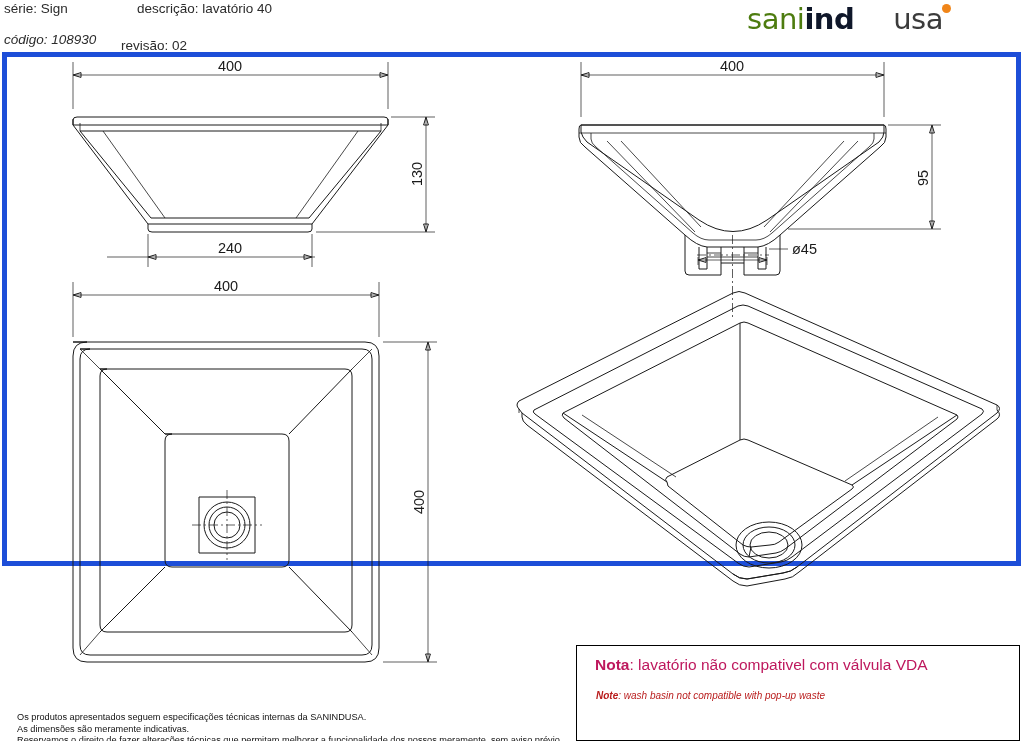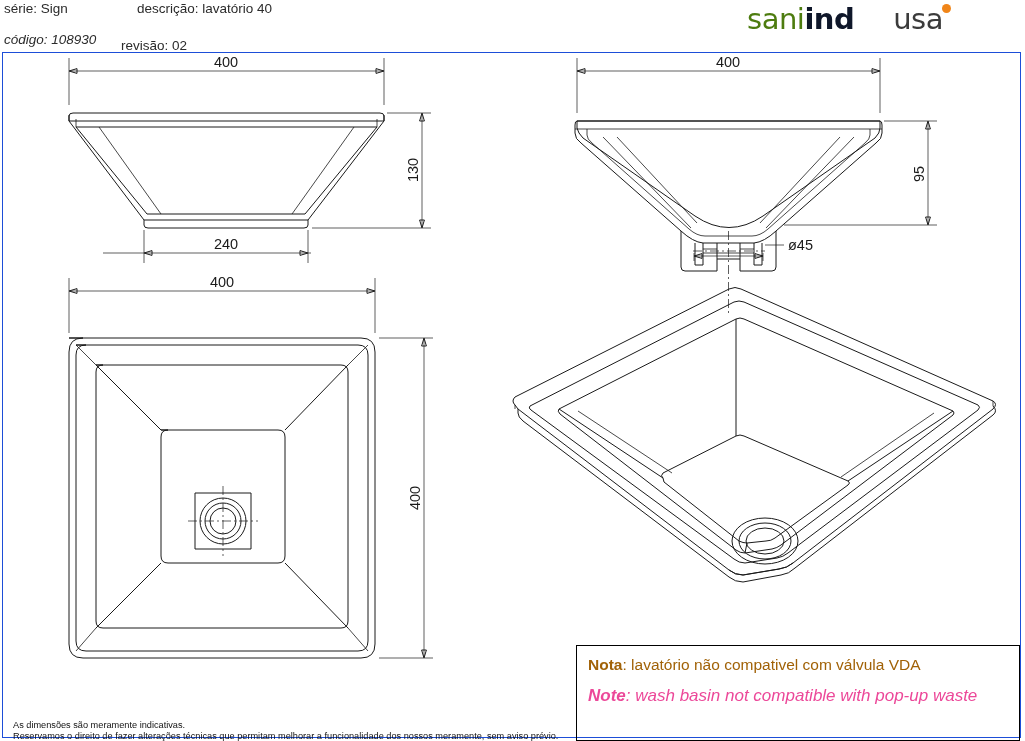--- a/index.html
+++ b/index.html
@@ -57,22 +57,22 @@
     border-radius: 50%;
     background: #f08519;
   }
 
   
   #frame {
     position: absolute;
     left: 2px;
     top: 52px;
     width: 1019px;
-    height: 686px;
-    border: 1px solid #1d4ed8;
+    height: 514px;
+    border: 5px solid #1d4ed8;
     box-sizing: border-box;
   }
 
   svg.draw {
     position: absolute;
     left: 0; top: 0;
     width: 1019px;
     height: 686px;
     overflow: visible;
   }
@@ -107,30 +107,30 @@
     top: 645px;
     width: 444px;
     height: 96px;
     border: 1px solid #000;
     box-sizing: border-box;
     padding: 9px 10px 0 11px;
   }
   #note-pt {
     font-size: 15.5px;
     line-height: 19px;
-    color: #a16207;
-    margin: 0 0 12px 0;
+    color: #be185d;
+    margin: 0 0 12px 7px;
   }
   #note-pt .lead { font-weight: 700; }
   #note-en {
-    font-size: 17px;
+    font-size: 10px;
     line-height: 19px;
-    color: #ec4899;
+    color: #b91c1c;
     font-style: italic;
-    margin: 0;
+    margin: 8px;
   }
   #note-en .lead { font-weight: 700; }
 </style>
 </head>
 <body>
 
 <div id="page">
 
   <div id="header">
     <div class="hdr-label" id="hdr-serie">série: Sign</div>
@@ -331,21 +331,21 @@
         <ellipse class="ln" cx="762" cy="488" rx="19" ry="13"></ellipse>
 
         <path class="ln-t" d="M575,358 L669,420"></path>
         <path class="ln-t" d="M931,360 L838,424"></path>
       </g>
 
     </svg>
 
     <div id="notes-left">
       <p class="para">
-        <br>
+        <span>Os produtos apresentados seguem especificações técnicas internas da SANINDUSA.</span><br>
         <span>As dimensões são meramente indicativas.</span><br>
         <span>Reservamos o direito de fazer alterações técnicas que permitam melhorar a funcionalidade dos nossos meramente, sem aviso prévio.</span>
       </p>
 
     </div>
 
   </div>
 
   <div id="note-box">
     <p id="note-pt">

